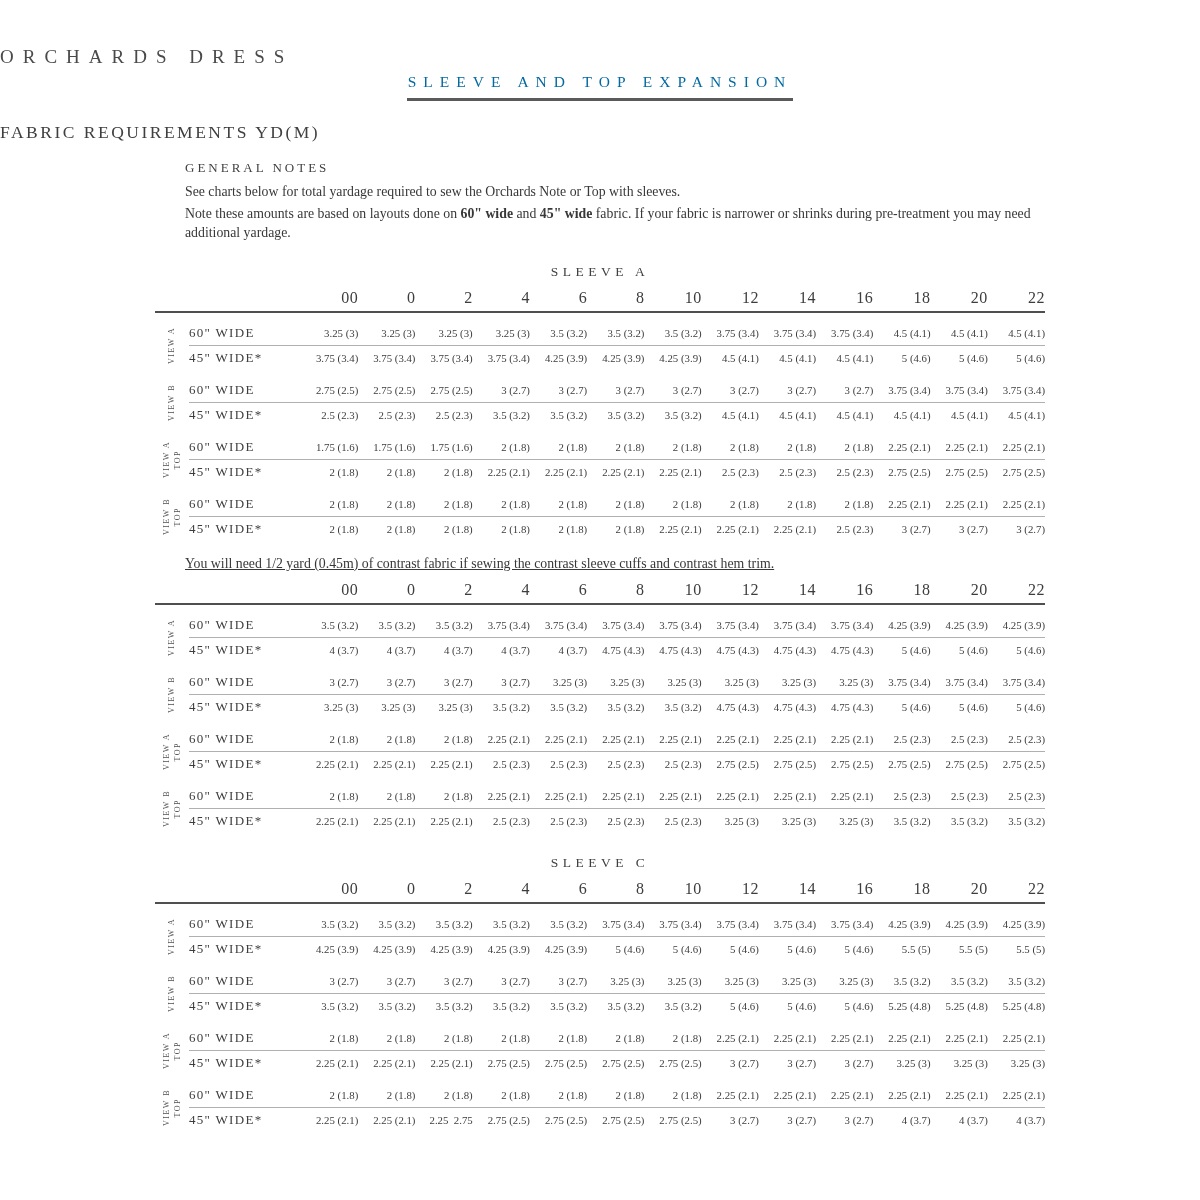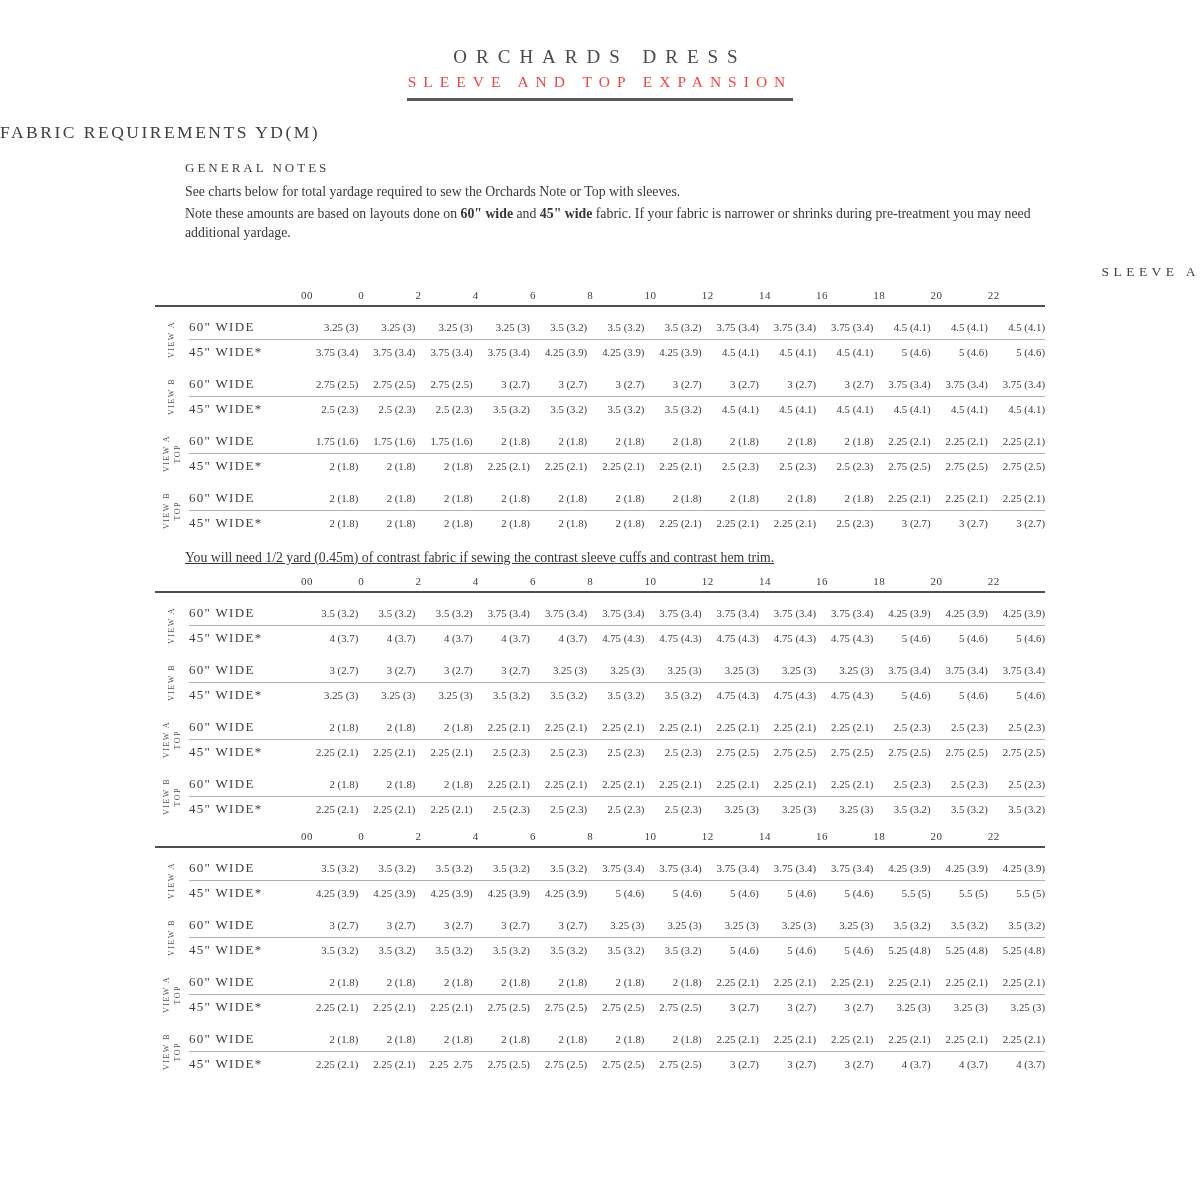--- a/index.html
+++ b/index.html
@@ -1,32 +1,32 @@
 <!DOCTYPE html>
 <html><head>
 <meta charset="utf-8">
 <style>
   html,body{margin:0;padding:0;}
   body{
     width:1200px;height:1200px;background:#ffffff;overflow:hidden;
     color:#3d3d3d;font-family:"Liberation Serif","DejaVu Serif",serif;
   }
   .page{padding-top:46px;}
-  .doc-title{text-align:center;font-size:19px;letter-spacing:9px;color:#4a4a4a;}
-  .doc-subtitle{text-align:center;font-size:15.5px;letter-spacing:7px;color:#ef4444;margin-top:5px;}
+  .doc-title{text-align:left;font-size:19px;letter-spacing:9px;color:#4a4a4a;}
+  .doc-subtitle{text-align:center;font-size:15.5px;letter-spacing:7px;color:#0369a1;margin-top:5px;}
   .title-rule{width:386px;border-top:3px solid #5a5a5a;margin:7px auto 0;}
   .page-heading{text-align:left;font-size:17.5px;letter-spacing:2.5px;color:#3f3f3f;margin-top:21px;}
   .notes{margin:16px 0 16px 185px;width:848px;font-size:13.8px;line-height:1.32;color:#383838;}
   .notes-heading{font-size:13px;letter-spacing:3px;color:#3f3f3f;margin-bottom:7px;}
   .notes p{margin:0 0 4px 0;}
-  .sleeve-title{text-align:right;font-size:13.5px;letter-spacing:4.5px;color:#3f3f3f;margin-top:22px;}
+  .sleeve-title{text-align:center;font-size:13.5px;letter-spacing:4.5px;color:#3f3f3f;margin-top:22px;}
   .ftable{margin:9px auto 0;width:890px;}
   .thead{display:flex;align-items:flex-end;border-bottom:2px solid #4f4f4f;padding-bottom:4px;}
   .lblspace{width:146px;}
-  .hcell{flex:1;text-align:left;font-size:11px;letter-spacing:.5px;color:#3d3d3d;}
+  .hcell{flex:1;text-align:right;font-size:16px;letter-spacing:.5px;color:#3d3d3d;}
   .vgroup{display:flex;margin-top:8px;}
   .vlabel{width:34px;display:flex;justify-content:center;align-items:center;gap:2px;}
   .vlabel span{writing-mode:vertical-rl;transform:rotate(180deg);font-size:8px;letter-spacing:1.5px;color:#4f4f4f;white-space:nowrap;line-height:1.15;}
   .grows{flex:1;}
   .trow{display:flex;align-items:center;height:24px;}
   .trow.first{border-bottom:1px solid #b0b0b0;}
   .rlabel{width:112px;font-size:13px;letter-spacing:1.3px;color:#3d3d3d;white-space:nowrap;}
   .cell{flex:1;text-align:right;font-size:10.8px;white-space:pre;color:#3d3d3d;}
   .contrast-note{margin:15px 0 0 185px;font-size:13.8px;color:#383838;text-decoration:underline;}
   b{font-weight:bold;}
@@ -401,20 +401,21 @@
                 <div class="cell">3.25 (3)</div>
                 <div class="cell">3.5 (3.2)</div>
                 <div class="cell">3.5 (3.2)</div>
                 <div class="cell">3.5 (3.2)</div>
               </div>
             </div>
           </div>
         </div>
       </div>
       <div class="sleeve-section">
+        <div class="sleeve-title">SLEEVE C</div>
         <div class="ftable">
           <div class="thead">
             <div class="lblspace"></div>
             <div class="hcell">00</div>
             <div class="hcell">0</div>
             <div class="hcell">2</div>
             <div class="hcell">4</div>
             <div class="hcell">6</div>
             <div class="hcell">8</div>
             <div class="hcell">10</div>

